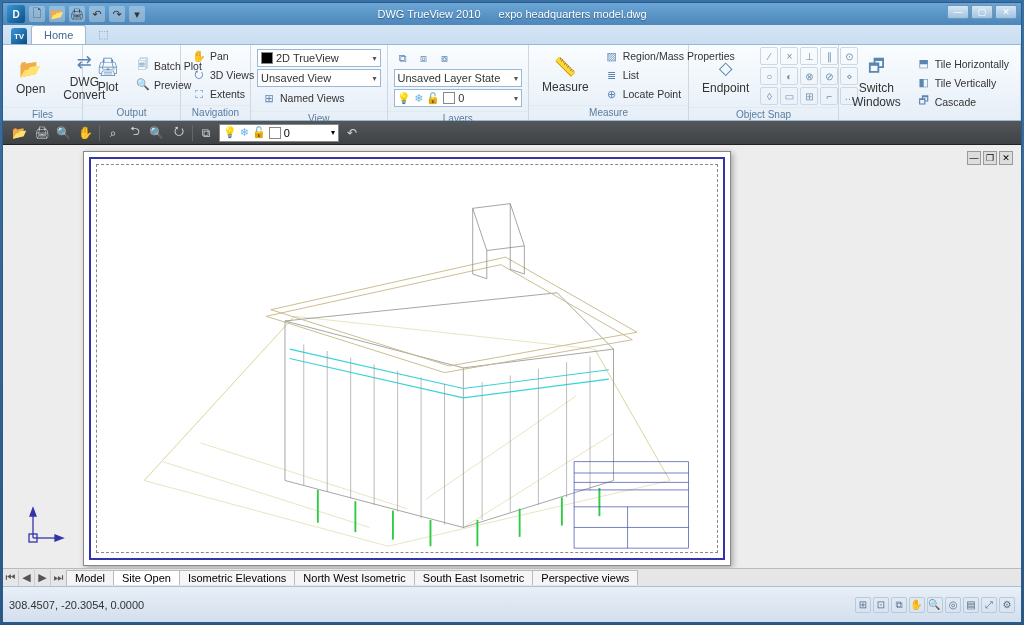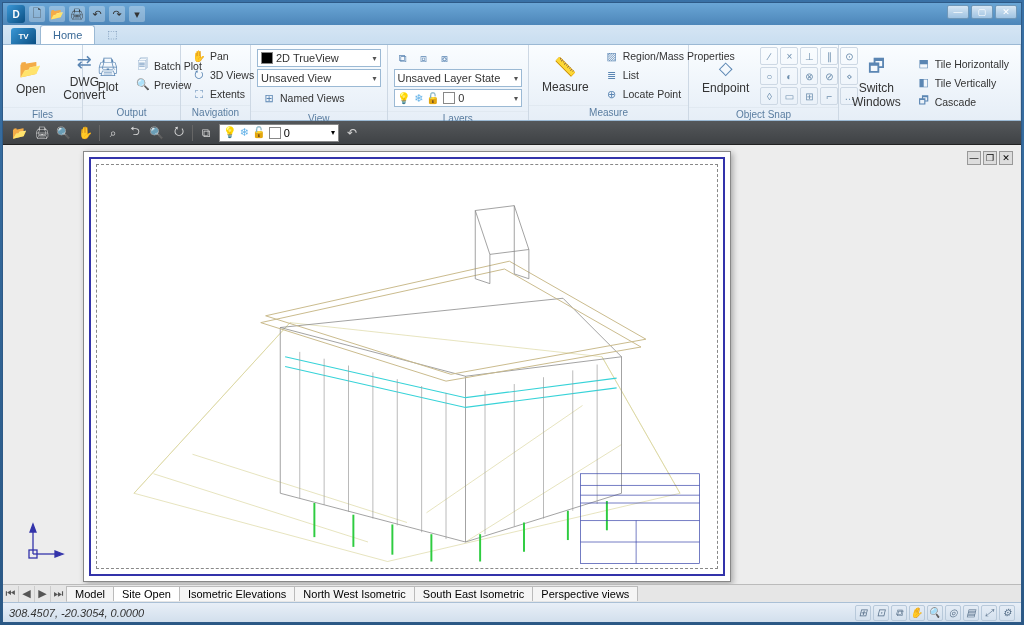--- a/index.html
+++ b/index.html
@@ -7,21 +7,21 @@
 .window { position: absolute; inset: 2px; background: #fff; border: 1px solid #2e5a87; display: flex; flex-direction: column; }
 .titlebar { height: 22px; background: linear-gradient(#6aa6d6,#4d86b9); color: #fff; display: flex; align-items: center; position: relative; }
 .titlebar .qat { display: flex; align-items: center; gap: 4px; padding-left: 4px; }
 .titlebar .qat .appicon { width: 18px; height: 18px; background: linear-gradient(135deg,#3a97d6,#0b4f83); border-radius: 3px; display: flex; align-items: center; justify-content: center; color: #fff; font-weight: bold; font-size: 10px; }
 .titlebar .qat .qbtn { width: 16px; height: 16px; display: flex; align-items: center; justify-content: center; color: #333; background: rgba(255,255,255,.3); border-radius: 2px; cursor: pointer; }
 .titlebar .wcap { position: absolute; right: 4px; top: 2px; display: flex; gap: 2px; }
 .titlebar .wcap div { width: 22px; height: 14px; background: linear-gradient(#d7e6f3,#9fc3e2); border: 1px solid #6f97b8; border-radius: 2px; display: flex; align-items: center; justify-content: center; font-size: 9px; cursor: pointer; }
 .titlebar .center { position:absolute; left:50%; transform:translateX(-50%); display:flex; gap:18px; }
 .titlebar .center span { color:#fff; text-shadow:0 1px 1px #2a5885; }
 .tabrow { height: 20px; background: linear-gradient(#d5e5f4,#c9def0); display:flex; align-items:flex-end; padding-left:8px; border-bottom:1px solid #9bb9d4; }
-.tabrow .tvbadge { width:25px; height:16px; background:linear-gradient(135deg,#3a97d6,#0b4f83); border-radius:3px 3px 0 0; display:flex;align-items:center;justify-content:center;color:#fff;font-size:8px;font-weight:bold;margin-right:4px; }
+.tabrow .tvbadge { width:16px; height:16px; background:linear-gradient(135deg,#3a97d6,#0b4f83); border-radius:3px 3px 0 0; display:flex;align-items:center;justify-content:center;color:#fff;font-size:8px;font-weight:bold;margin-right:4px; }
 .tabrow .tab { padding:3px 12px; background:#fff; border:1px solid #9bb9d4; border-bottom:none; border-radius:3px 3px 0 0; color:#3b6a97; cursor:pointer; }
 .tabrow .tab.dim { background:transparent; border:none; color:#6b8aad; }
 .ribbon { height:76px; background:linear-gradient(#fafdff,#e6eef7); display:flex; border-bottom:1px solid #9bb9d4; }
 .panel { border-right:1px solid #cdd8e4; display:flex; flex-direction:column; }
 .panel .body { flex:1; display:flex; align-items:center; padding:2px 6px; gap:4px; }
 .panel .label { height:15px; text-align:center; color:#5a7da0; font-size:10px; border-top:1px solid #e1e9f1; padding-top:1px; }
 .bigbtn { display:flex; flex-direction:column; align-items:center; gap:2px; padding:2px 6px; cursor:pointer; border:1px solid transparent; border-radius:3px; }
 .bigbtn .ic { width:24px; height:24px; display:flex; align-items:center; justify-content:center; font-size:18px; color:#5b86b3; }
 .bigbtn .lbl { font-size:12px; color:#333; text-align:center; line-height:1.1; }
 .col { display:flex; flex-direction:column; gap:1px; }
@@ -42,37 +42,41 @@
 .docframe .inner2 { position:absolute; inset:12px; border:1px dashed #888; }
 .docframe svg { position:absolute; inset:0; width:100%; height:100%; }
 .wincontrols { position:absolute; right:8px; top:6px; display:flex; gap:2px; }
 .wincontrols div { width:14px;height:14px;background:#ddd;border:1px solid #999;display:flex;align-items:center;justify-content:center;font-size:9px;cursor:pointer; }
 .ucs { position:absolute; left:22px; bottom:22px; }
 .sheettabs { height:18px; background:#e6e6e6; border-top:1px solid #bbb; display:flex; align-items:center; font-size:10px; }
 .sheettabs .nav { display:flex; }
 .sheettabs .nav div { width:16px;height:16px;display:flex;align-items:center;justify-content:center;border-right:1px solid #ccc;cursor:pointer;color:#555; }
 .sheettabs .sh { padding:1px 8px; background:#f5f5f5; border:1px solid #bbb; border-bottom:none; margin-left:-1px; cursor:pointer; position:relative; }
 .sheettabs .sh.active { background:#fff; font-weight:normal; }
-.statusbar { height:20px; background:linear-gradient(#e8eff7,#d2dfed); display:flex; align-items:center; padding:0 6px; border-top:1px solid #aac0d6; font-size:10.5px; color:#333;font-style:italic; }
+.statusbar { height:36px; background:linear-gradient(#e8eff7,#d2dfed); display:flex; align-items:center; padding:0 6px; border-top:1px solid #aac0d6; font-size:10.5px; color:#333; }
 .statusbar .right { margin-left:auto; display:flex; gap:2px; }
 .statusbar .right div { width:16px;height:16px;display:flex;align-items:center;justify-content:center;border:1px solid #b8c9da;border-radius:2px;cursor:pointer;font-size:10px;color:#556e88; }
 </style>
 </head>
 <body>
 
 <div class="window">
   <div class="titlebar">
     <div class="qat">
       <div class="appicon">D</div>
       <div class="qbtn">🗋</div>
       <div class="qbtn">📂</div>
       <div class="qbtn">🖨</div>
       <div class="qbtn">↶</div>
       <div class="qbtn">↷</div>
       <div class="qbtn">▾</div>
+    </div>
+    <div class="center">
+      <span>DWG TrueView 2010</span>
+      <span>expo headquarters model.dwg</span>
     </div>
     <div class="wcap">
       <div>—</div>
       <div>▢</div>
       <div>✕</div>
     </div>
   </div>
 
   <div class="tabrow">
     <div class="tvbadge">TV</div>

